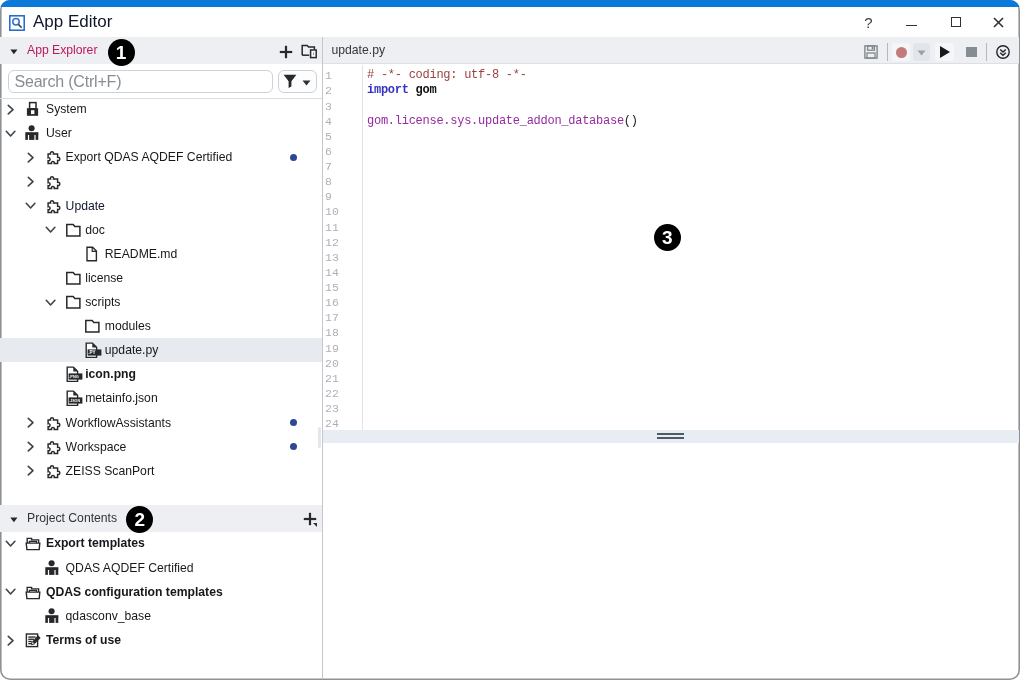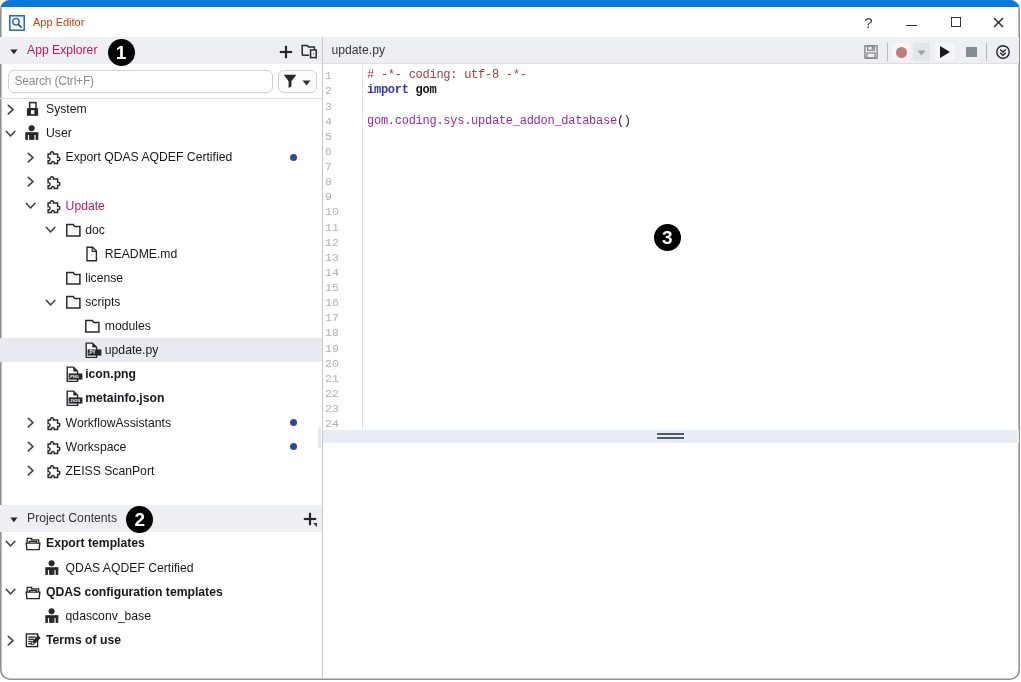--- a/index.html
+++ b/index.html
@@ -8,21 +8,21 @@
 </style></head><body>
 <div id="win">
 <div class="abs" style="left:0;top:0;width:1020px;height:6.5px;background:#0b79da"></div>
 <span class="abs" style="left:9.4px;top:15.2px">
       <svg width="16" height="16" viewBox="0 0 16 16" style="">
         <rect x="0.8" y="0.8" width="14.4" height="14.4" fill="#fff" stroke="#1b66cd" stroke-width="1.5"></rect>
         <circle cx="7" cy="6.7" r="3.2" fill="none" stroke="#2d72d2" stroke-width="1.5"></circle>
         <line x1="9.3" y1="9.2" x2="12.6" y2="12.6" stroke="#3c4043" stroke-width="1.6"></line>
       </svg>
     </span>
-<span class="abs" style="left:33px;top:6.5px;height:30px;line-height:30px;font-size:11px;color:#c2410c">App Editor</span>
+<span class="abs" style="left:33px;top:6.5px;height:30px;line-height:30px;font-size:17px;color:#0f172a">App Editor</span>
 <span class="abs" style="left:862px;top:13.5px;width:13px;font-size:15px;color:#3a3e42;text-align:center;width:13px">?</span>
 <div class="abs" style="left:906.4px;top:24.8px;width:10.6px;height:1.7px;background:#303336"></div>
 <div class="abs" style="left:950.7px;top:17px;width:10.6px;height:10.4px;border:1.6px solid #303336"></div>
 <span class="abs" style="left:993px;top:16.7px">
       <svg width="11" height="11" viewBox="0 0 11 11" style="">
         <line x1="1" y1="1" x2="10" y2="10" stroke="#303336" stroke-width="1.6"></line>
         <line x1="10" y1="1" x2="1" y2="10" stroke="#303336" stroke-width="1.6"></line>
       </svg>
     </span>
 <div class="abs" style="left:0;top:37px;width:322px;height:26.8px;background:#edeff2"></div>
@@ -40,21 +40,21 @@
     </span>
 <span class="abs" style="left:300.5px;top:44px">
       <svg width="16" height="15" viewBox="0 0 16 15" style="">
         <path d="M1.2 11.2 V1.4 H6.2 L7.6 3 H13.4 V5.6" fill="none" stroke="#26282b" stroke-width="1.5"></path>
         <path d="M1.2 11.2 H8.2" fill="none" stroke="#26282b" stroke-width="1.5"></path>
         <rect x="9.6" y="6" width="5.6" height="7.6" fill="#fff" stroke="#26282b" stroke-width="1.5"></rect>
         <rect x="11.9" y="8.4" width="1.2" height="2.8" fill="#9aa0a5"></rect>
       </svg>
     </span>
 <div class="abs" style="left:8px;top:69.8px;width:265px;height:23.2px;border:1.2px solid #ccd2d9;border-radius:6px;background:#fff">
-      <span style="position:absolute;left:5.5px;top:0;line-height:21px;font-size:12px;letter-spacing:-0.2px;color:#878d93">Search (Ctrl+F)</span>
+      <span style="position:absolute;left:5.5px;top:0;line-height:21px;font-size:16px;letter-spacing:-0.2px;color:#878d93">Search (Ctrl+F)</span>
     </div>
 <div class="abs" style="left:277.5px;top:69.8px;width:39.5px;height:23.2px;border:1.2px solid #ccd2d9;border-radius:6px;background:#fdfdfe">
       <span style="position:absolute;left:4.5px;top:3.2px">
         <svg width="14" height="15" viewBox="0 0 14 15" style="">
           <path d="M0.6 0.7 H13.4 L8.4 7.2 V12.6 L5.6 14 V7.2 Z" fill="#26292c"></path>
         </svg>
       </span>
       <span style="position:absolute;left:23px;top:9.2px">
         <svg width="9" height="6" viewBox="0 0 9 6" style="">
           <path d="M0.5 0.5 H8.5 L4.5 5.5 Z" fill="#2e3338"></path>
@@ -124,21 +124,21 @@
       <span style="position:absolute;left:24.900000000000002px;top:6.550000000000001px;width:11px;height:11px">
         <svg width="11" height="11" viewBox="0 0 11 11" style="">
           <polyline points="1.3,3.3 5.6,8.0 9.9,3.3" fill="none" stroke="#3f454b" stroke-width="1.6" stroke-linecap="round" stroke-linejoin="round"></polyline>
         </svg>
       </span>
       <span style="position:absolute;left:44.900000000000006px;top:4.050000000000001px;width:18px;height:16px">
         <svg width="16" height="16" viewBox="0 0 16 16" style="">
           <path d="M3.1 4.9 H5.5 C4.8 2.1 9.2 2.1 8.5 4.9 H12.6 V8.3 C15.5 7.6 15.5 12.2 12.6 11.5 V14.4 H9.3 C10.0 11.8 5.8 11.8 6.5 14.4 H3.1 V11.6 C5.7 12.3 5.7 8.0 3.1 8.7 Z" fill="none" stroke="#26282b" stroke-width="1.45" stroke-linejoin="miter"></path>
         </svg>
       </span>
-      <span style="position:absolute;left:65.6px;top:0;height:24.1px;line-height:24.1px;font-size:12.2px;color:#be185d;font-weight:normal;white-space:nowrap">Update</span>
+      <span style="position:absolute;left:65.6px;top:0;height:24.1px;line-height:24.1px;font-size:12.2px;color:#0f172a;font-weight:normal;white-space:nowrap">Update</span>
     </div>
 <div style="position:absolute;left:0;top:217.7px;width:322px;height:24.1px">
       <span style="position:absolute;left:44.5px;top:6.550000000000001px;width:11px;height:11px">
         <svg width="11" height="11" viewBox="0 0 11 11" style="">
           <polyline points="1.3,3.3 5.6,8.0 9.9,3.3" fill="none" stroke="#3f454b" stroke-width="1.6" stroke-linecap="round" stroke-linejoin="round"></polyline>
         </svg>
       </span>
       <span style="position:absolute;left:64.5px;top:4.050000000000001px;width:18px;height:16px">
         <svg width="16" height="17" viewBox="0 0 16 17" style="">
           <path d="M1.8 14 V2.6 H8.2 L9.8 4.4 H14.9 V14 Z" fill="none" stroke="#26282b" stroke-width="1.5" stroke-linejoin="miter"></path>
@@ -209,21 +209,21 @@
     </div>
 <div style="position:absolute;left:0;top:386.40000000000003px;width:322px;height:24.1px">
       <span style="position:absolute;left:64.5px;top:4.050000000000001px;width:18px;height:16px">
         <svg width="18" height="16" viewBox="0 0 18 16" style="">
           <path d="M2.2 1.1 H8.4 L12.6 5.2 V15.4 H2.2 Z" fill="#fff" stroke="#26282b" stroke-width="1.4"></path>
           <path d="M8.3 0.9 L12.8 5.4 H8.3 Z" fill="#26282b"></path>
           <rect x="3.6" y="7.4" width="13.8" height="6.2" fill="#26282b"></rect>
           <text x="4.2" y="12.4" font-family="Liberation Sans,sans-serif" font-weight="bold" font-size="3.6px" fill="#fff">.JSON</text>
         </svg>
       </span>
-      <span style="position:absolute;left:85.2px;top:0;height:24.1px;line-height:24.1px;font-size:12.2px;color:#16181b;font-weight:bold;white-space:nowrap">metainfo.json</span>
+      <span style="position:absolute;left:85.2px;top:0;height:24.1px;line-height:24.1px;font-size:12.2px;color:#16181b;font-weight:normal;white-space:nowrap">metainfo.json</span>
     </div>
 <div style="position:absolute;left:0;top:410.5px;width:322px;height:24.1px">
       <span style="position:absolute;left:24.900000000000002px;top:6.550000000000001px;width:11px;height:11px">
         <svg width="11" height="11" viewBox="0 0 11 11" style="">
           <polyline points="3.3,1.3 8.0,5.6 3.3,9.9" fill="none" stroke="#3f454b" stroke-width="1.6" stroke-linecap="round" stroke-linejoin="round"></polyline>
         </svg>
       </span>
       <span style="position:absolute;left:44.900000000000006px;top:4.050000000000001px;width:18px;height:16px">
         <svg width="16" height="16" viewBox="0 0 16 16" style="">
           <path d="M3.1 4.9 H5.5 C4.8 2.1 9.2 2.1 8.5 4.9 H12.6 V8.3 C15.5 7.6 15.5 12.2 12.6 11.5 V14.4 H9.3 C10.0 11.8 5.8 11.8 6.5 14.4 H3.1 V11.6 C5.7 12.3 5.7 8.0 3.1 8.7 Z" fill="none" stroke="#26282b" stroke-width="1.45" stroke-linejoin="miter"></path>
@@ -378,20 +378,20 @@
         <circle cx="7" cy="7" r="6.2" fill="none" stroke="#222527" stroke-width="1.4"></circle>
         <path d="M4.2 4.6 L7 7.1 L9.8 4.6" fill="none" stroke="#222527" stroke-width="1.4"></path>
         <path d="M4.2 7.8 L7 10.3 L9.8 7.8" fill="none" stroke="#222527" stroke-width="1.4"></path>
       </svg>
     </span>
 <div class="abs" style="left:325px;top:68.3px;font-family:'Liberation Mono',monospace;font-size:11.5px;line-height:15.12px;color:#b3aeb6">1<br>2<br>3<br>4<br>5<br>6<br>7<br>8<br>9<br>10<br>11<br>12<br>13<br>14<br>15<br>16<br>17<br>18<br>19<br>20<br>21<br>22<br>23<br>24</div>
 <div class="abs" style="left:362px;top:65px;width:1px;height:365px;background:#e3e3e7"></div>
 <pre class="abs" style="left:367px;top:68.3px;font-family:'Liberation Mono',monospace;font-size:12px;letter-spacing:-0.26px;line-height:15.12px"><span style="color:#9c4040"># -*- coding: utf-8 -*-</span>
 <span style="color:#3434c0;font-weight:bold">import</span><b style="color:#111"> gom</b>
 
-<span style="color:#942b9e">gom.coding.sys.update_addon_database</span><span style="color:#222">()</span>
+<span style="color:#942b9e">gom.license.sys.update_addon_database</span><span style="color:#222">()</span>
 </pre>
 <div class="abs" style="left:323.4px;top:430.2px;width:695.6px;height:13.3px;background:#e7edf3"></div>
 <div class="abs" style="left:656.5px;top:433.3px;width:27.5px;height:1.8px;background:#4e5a66"></div>
 <div class="abs" style="left:656.5px;top:437.3px;width:27.5px;height:1.8px;background:#4e5a66"></div>
 <div style="position:absolute;left:107.5px;top:39.1px;width:27px;height:27px;border-radius:50%;background:#000;color:#fff;font-weight:bold;font-size:19px;text-align:center;line-height:27px;z-index:50">1</div>
 <div style="position:absolute;left:126.19999999999999px;top:505.5px;width:27px;height:27px;border-radius:50%;background:#000;color:#fff;font-weight:bold;font-size:19px;text-align:center;line-height:27px;z-index:50">2</div>
 <div style="position:absolute;left:653.8px;top:224.0px;width:27px;height:27px;border-radius:50%;background:#000;color:#fff;font-weight:bold;font-size:19px;text-align:center;line-height:27px;z-index:50">3</div>
 </div>
 </body></html>

